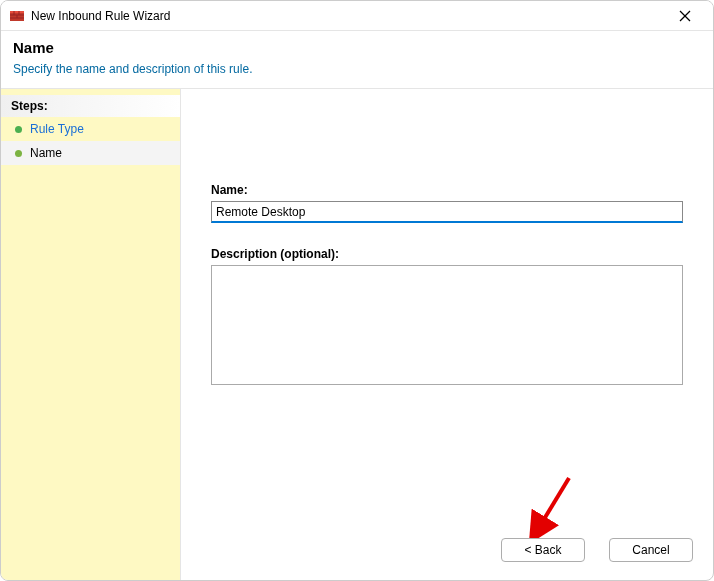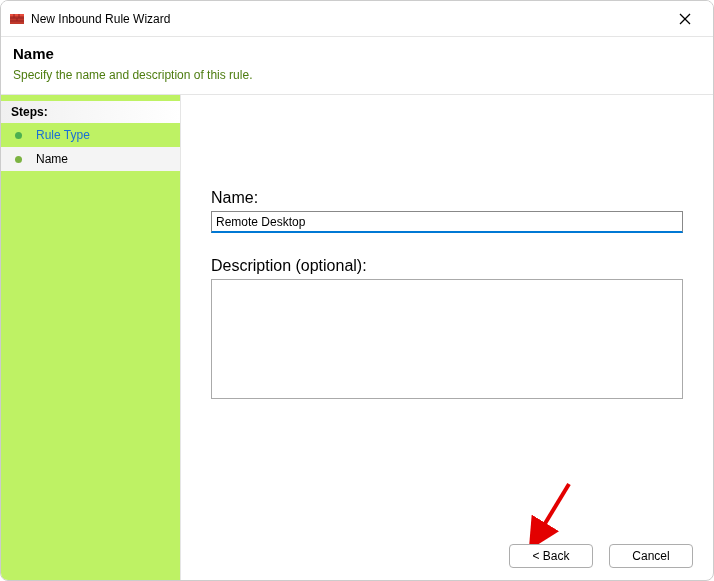--- a/index.html
+++ b/index.html
@@ -14,21 +14,21 @@
     width: 714px;
     height: 581px;
     border: 1px solid #ccc;
     border-radius: 8px;
     overflow: hidden;
     position: relative;
     background: #fff;
   }
   
   .titlebar {
-    height: 36px;
+    height: 30px;
     display: flex;
     align-items: center;
     padding: 8px 8px;
     border-bottom: 1px solid #e5e5e5;
     background: #fff;
   }
   .titlebar .app-icon {
     width: 16px; height: 16px;
     margin-right: 6px;
     display: inline-flex;
@@ -53,47 +53,46 @@
     border-bottom: 1px solid #e5e5e5;
     background: #fff;
   }
   .header-panel .page-title {
     font-size: 15px;
     font-weight: 700;
     margin-bottom: 6px;
   }
   .header-panel .page-subtitle {
     font-size: 12px;
-    color: #4d7c0f;
+    color: #0369a1;
   }
   
   .body {
     display: flex;
     height: calc(100% - 30px - 58px);
   }
   
   .sidebar {
     width: 180px;
     border-right: 1px solid #e5e5e5;
-    background: #bef264;
+    background: #fef9c3;
     padding-top: 6px;
   }
   .steps-header {
     font-weight: 700;
     font-size: 12px;
     padding: 4px 10px;
     background: linear-gradient(to right, #f0f0f0, #fff);
   }
   .step {
     display: flex;
     align-items: center;
     padding: 5px 10px 5px 14px;
     font-size: 12px;
     cursor: pointer;
-    gap: 6px;
   }
   .step .bullet {
     width: 7px; height: 7px;
     border-radius: 50%;
     background: #4caf50;
     margin-right: 8px;
     flex-shrink: 0;
   }
   .step.current .bullet { background: #7cb342; }
   .step .label { color: #1a6fd6; }
@@ -105,22 +104,23 @@
     position: relative;
     padding: 0 20px;
   }
   .form-area {
     position: absolute;
     top: 94px;
     left: 30px;
     right: 30px;
   }
   .field-label {
-    font-size: 16px;
+    font-size: 12px;
     margin-bottom: 4px;
+    font-weight: bold;
   }
   .name-input {
     width: 100%;
     height: 22px;
     padding: 2px 4px;
     font-family: Liberation Sans, sans-serif;
     font-size: 12px;
     border: 1px solid #888;
     border-bottom: 2px solid #0078d4;
     outline: none;
@@ -135,21 +135,21 @@
     border: 1px solid #aaa;
     resize: none;
     outline: none;
   }
   
   .footer {
     position: absolute;
     bottom: 18px;
     right: 20px;
     display: flex;
-    gap: 16px;
+    gap: 24px;
   }
   .btn {
     min-width: 84px;
     height: 24px;
     font-family: inherit;
     font-size: 12px;
     border: 1px solid #adadad;
     background: #fff;
     border-radius: 4px;
     cursor: pointer;

